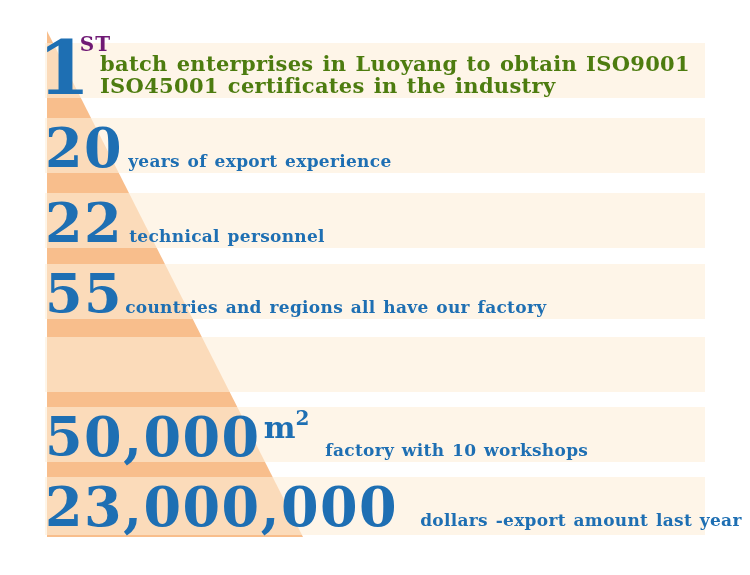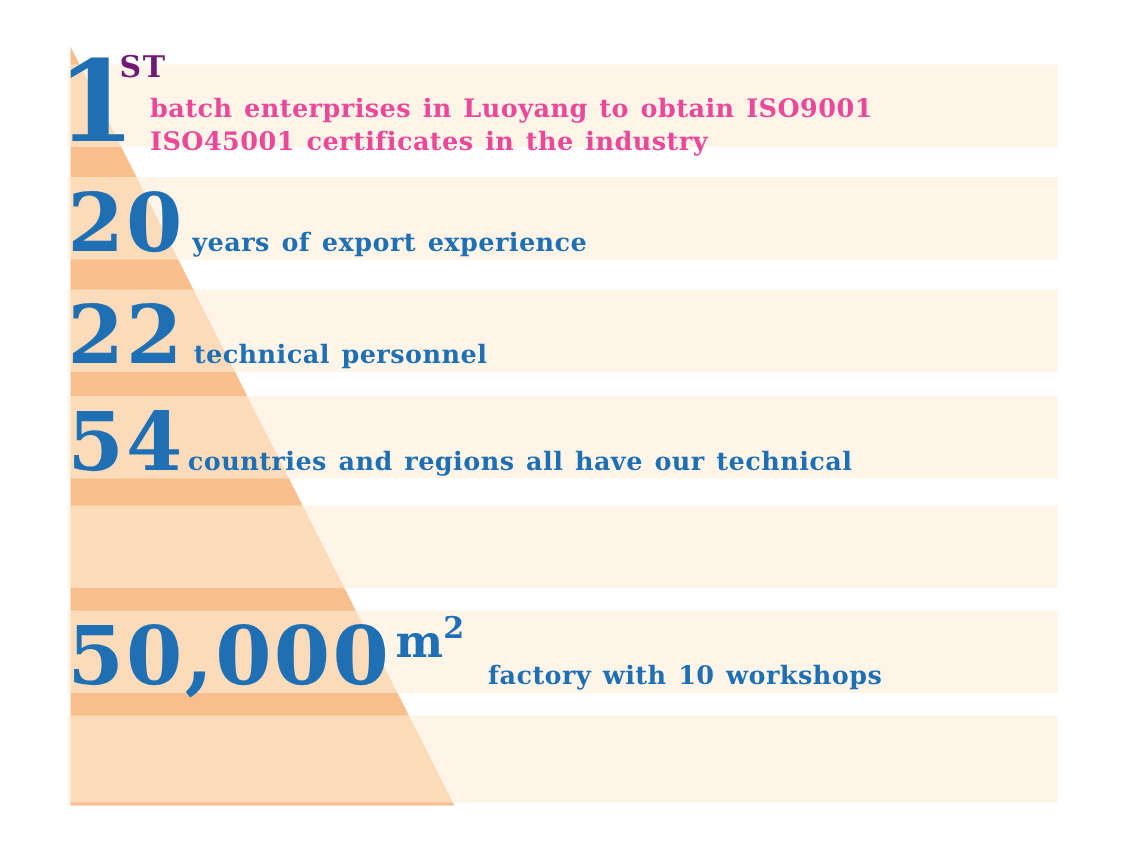--- a/index.html
+++ b/index.html
@@ -53,22 +53,22 @@
   .ml-r7{margin-left:22px;}
 
   
   .row-1{top:31px;left:38px;}
   .num-big{font-size:75px;}
   .sup-st{
     font-weight:bold;font-size:20px;line-height:1;color:#701a75;
     position:relative;bottom:43px;margin-left:-12px;letter-spacing:1px;
   }
   .r1-text{
-    position:absolute;left:100px;top:63px;z-index:3;
-    font-weight:bold;font-size:17px;line-height:21.5px;color:#ec4899;
+    position:absolute;left:100px;top:53px;z-index:3;
+    font-weight:bold;font-size:21px;line-height:21.5px;color:#4d7c0f;
     letter-spacing:0.3px;word-spacing:1.5px;white-space:nowrap;
   }
 
   
   .sup-m{
     font-weight:bold;font-size:30px;line-height:1;color:#1e6fb3;
     position:relative;bottom:18px;margin-left:3px;
   }
   .sup-m2{
     font-weight:bold;font-size:20px;line-height:1;color:#1e6fb3;
@@ -105,26 +105,30 @@
     <span class="num">20</span>
     <span class="lbl ml-r2">years of export experience</span>
   </div>
 
   <div class="row row-3">
     <span class="num">22</span>
     <span class="lbl ml-r3">technical personnel</span>
   </div>
 
   <div class="row row-4">
-    <span class="num">54</span>
-    <span class="lbl ml-r4">countries and regions all have our technical</span>
+    <span class="num">55</span>
+    <span class="lbl ml-r4">countries and regions all have our factory</span>
   </div>
 
 
   <div class="row row-6">
     <span class="num">50,000</span>
     <span class="sup-m">m</span>
     <span class="sup-m2">2</span>
     <span class="lbl ml-r6">factory with 10 workshops</span>
   </div>
 
+  <div class="row row-7">
+    <span class="num">23,000,000</span>
+    <span class="lbl ml-r7">dollars -export amount last year</span>
+  </div>
 
 </div>
 
 </body></html>

